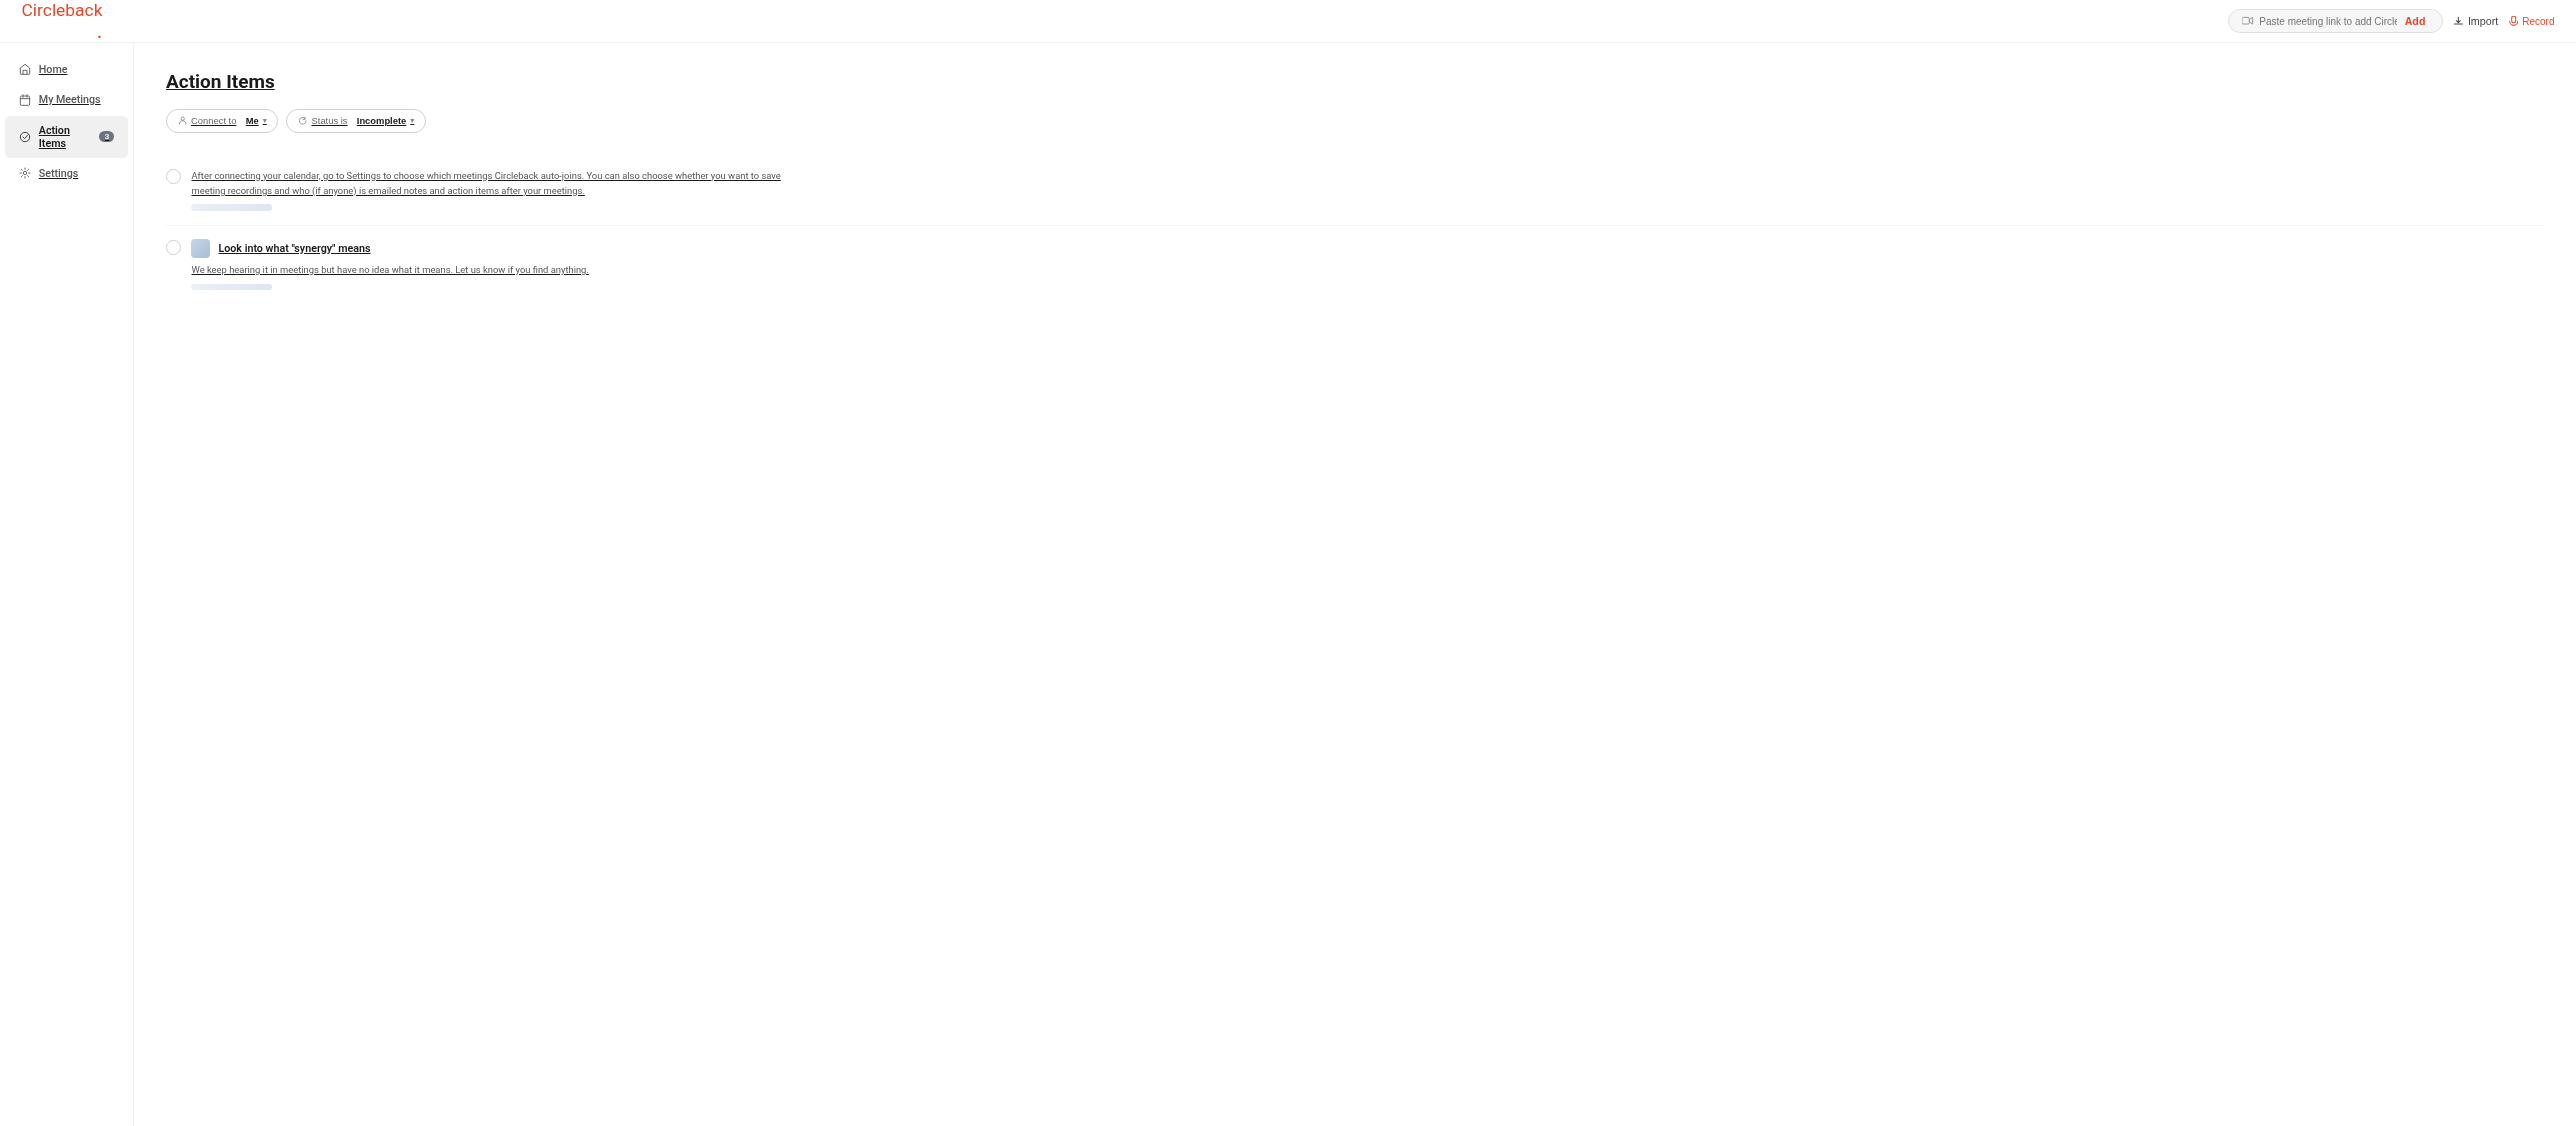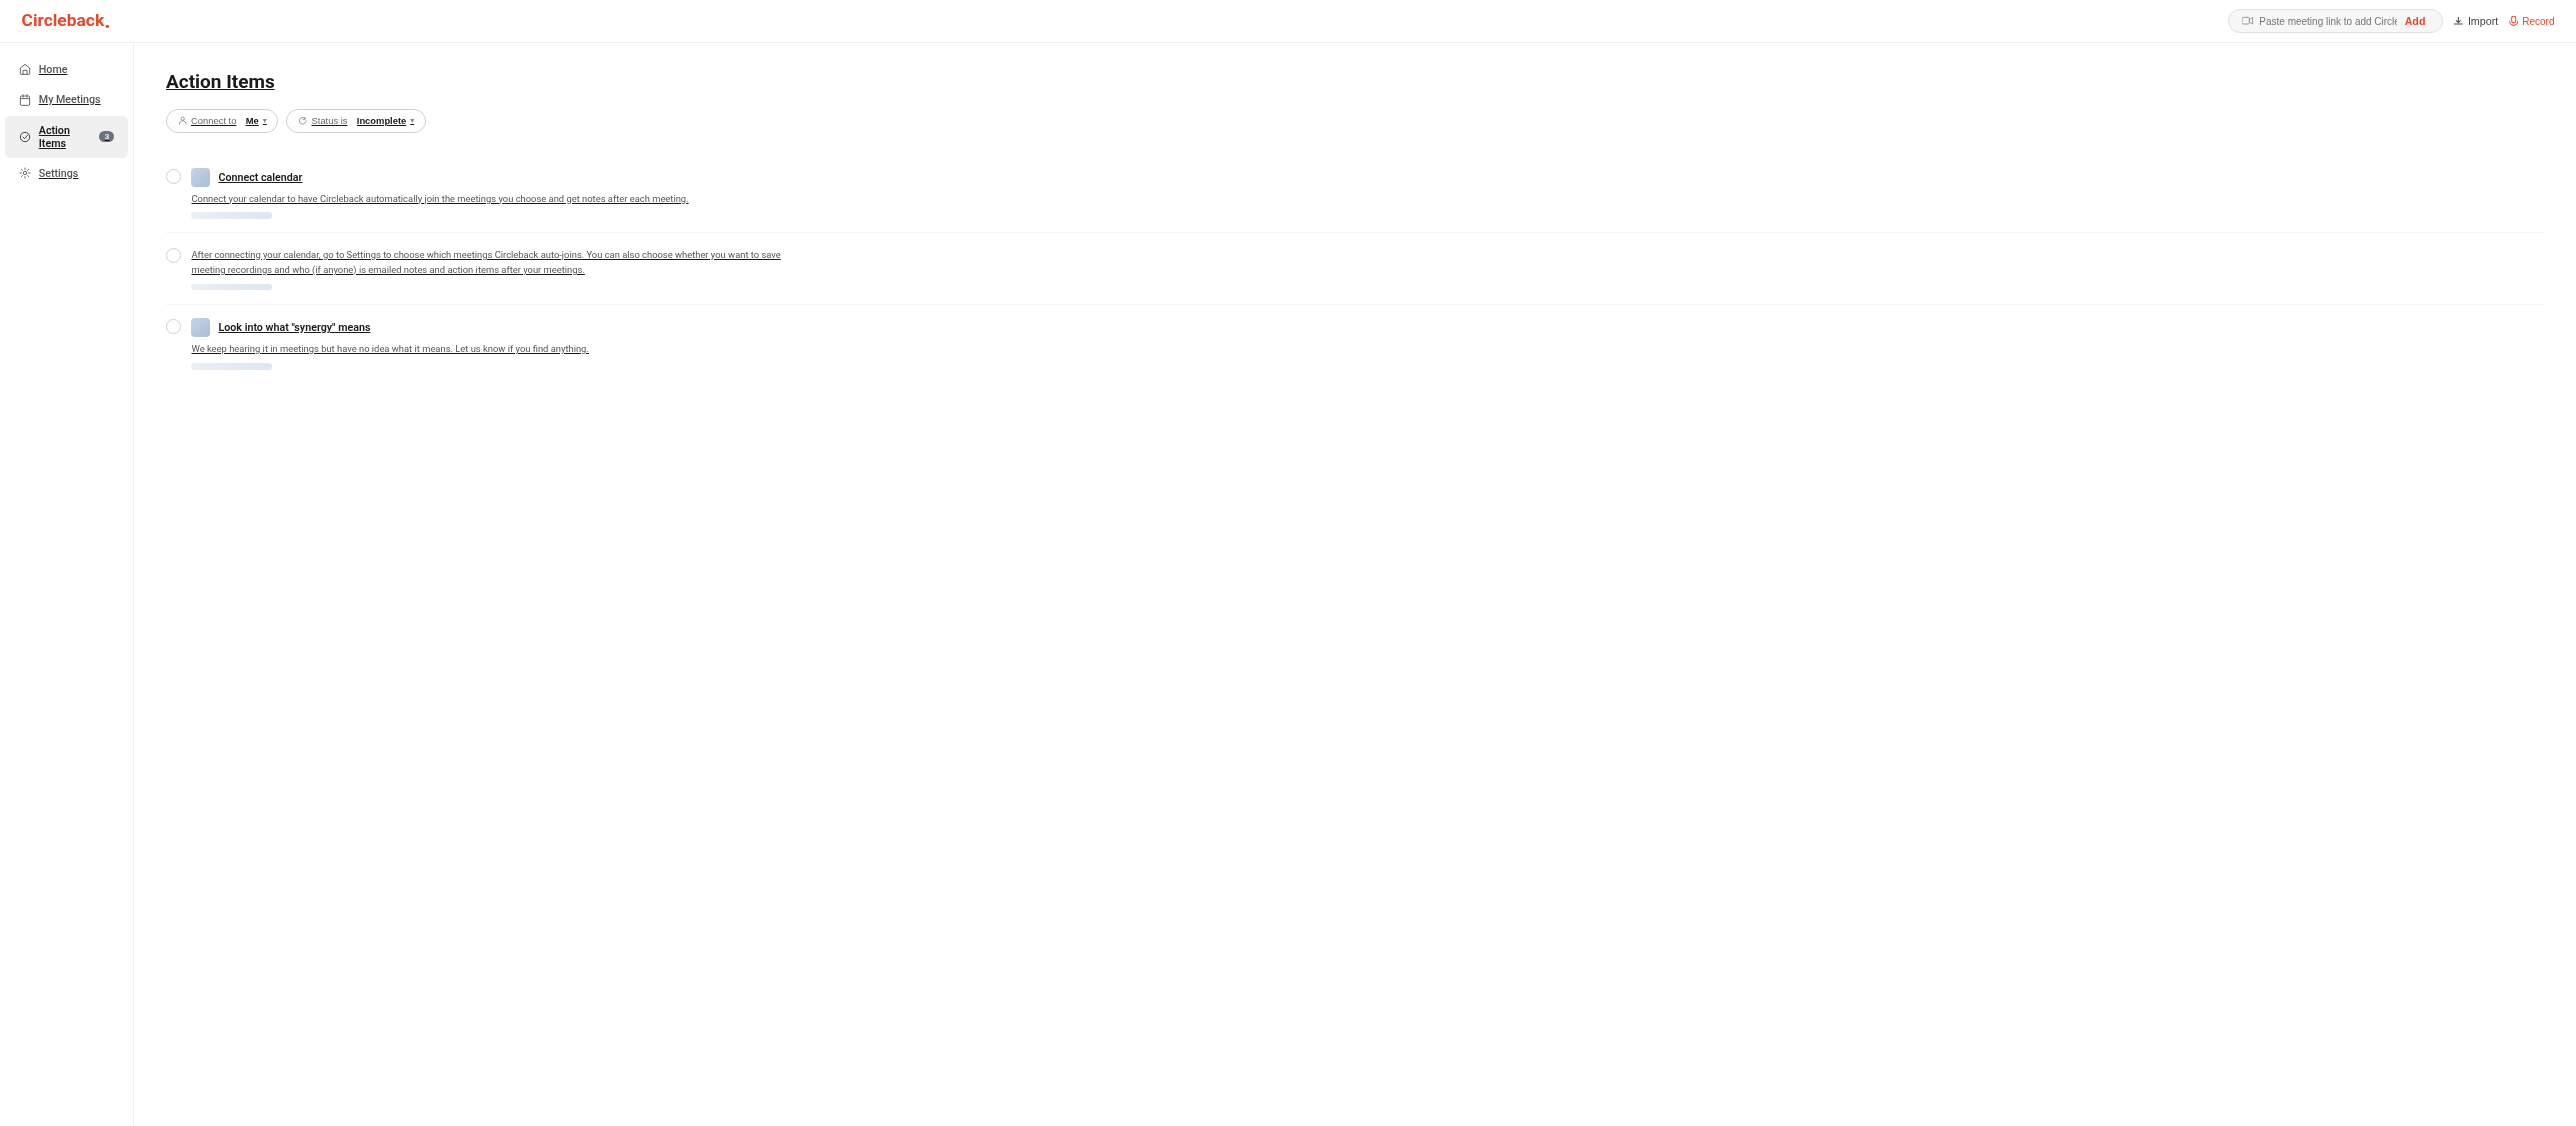--- a/index.html
+++ b/index.html
@@ -27,24 +27,25 @@
       border-bottom: 0.7px solid #f0f0f0;
       position: fixed;
       top: 0;
       left: 0;
       right: 0;
       z-index: 100;
     }
 
     .logo {
       display: flex;
-      align-items: flex-start;
+      align-items: flex-end;
       font-size: 17.4px;
-      font-weight: 700;
+      font-weight: 400;
       color: #e8472a;
+      flex-direction: column;
     }
 
     .logo-dot {
       color: #e8472a;
       font-size: 21.5px;
       line-height: 1;
     }
 
     .header-right {
       display: flex;
@@ -431,33 +432,20 @@
         <span class="filter-label">Status is</span>
         <span style="margin-left:1.3px"></span>
         <span class="filter-value">Incomplete</span>
         <span class="chevron">▾</span>
       </button>
 
     </div>
 
     <div class="action-items-list">
 
-      <div class="action-item">
-        <div class="checkbox-circle"></div>
-        <div class="action-item-content">
-          <div class="action-item-header">
-            <div class="action-item-avatar"></div>
-            <span class="action-item-title">Connect calendar</span>
-          </div>
-          <p class="action-item-description">Connect your calendar to have Circleback automatically join the meetings you choose and get notes after each meeting.</p>
-          <div class="action-item-meta">
-            <div class="meta-pill"></div>
-          </div>
-        </div>
-      </div>
 
       <div class="action-item">
         <div class="checkbox-circle"></div>
         <div class="action-item-content">
           <p class="action-item-description">After connecting your calendar, go to Settings to choose which meetings Circleback auto-joins. You can also choose whether you want to save meeting recordings and who (if anyone) is emailed notes and action items after your meetings.</p>
           <div class="action-item-meta">
             <div class="meta-pill"></div>
           </div>
         </div>
       </div>

